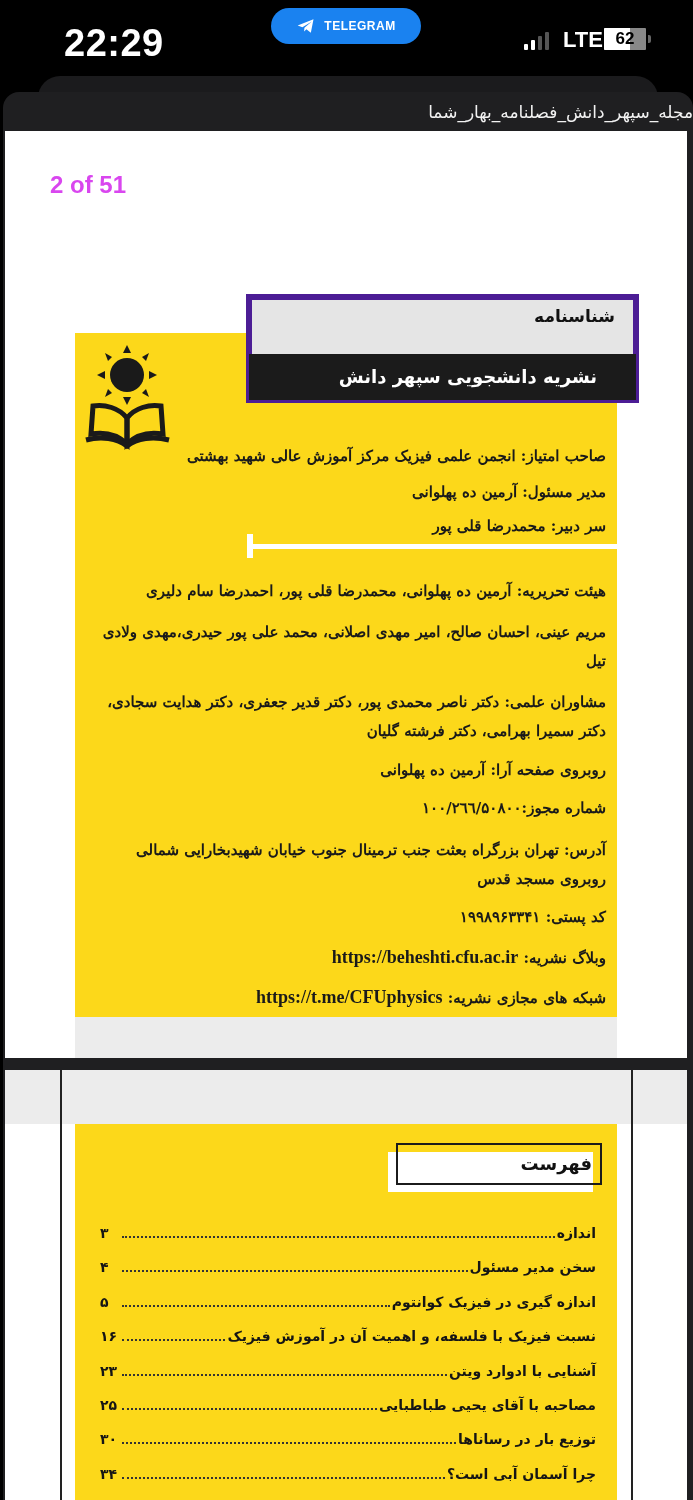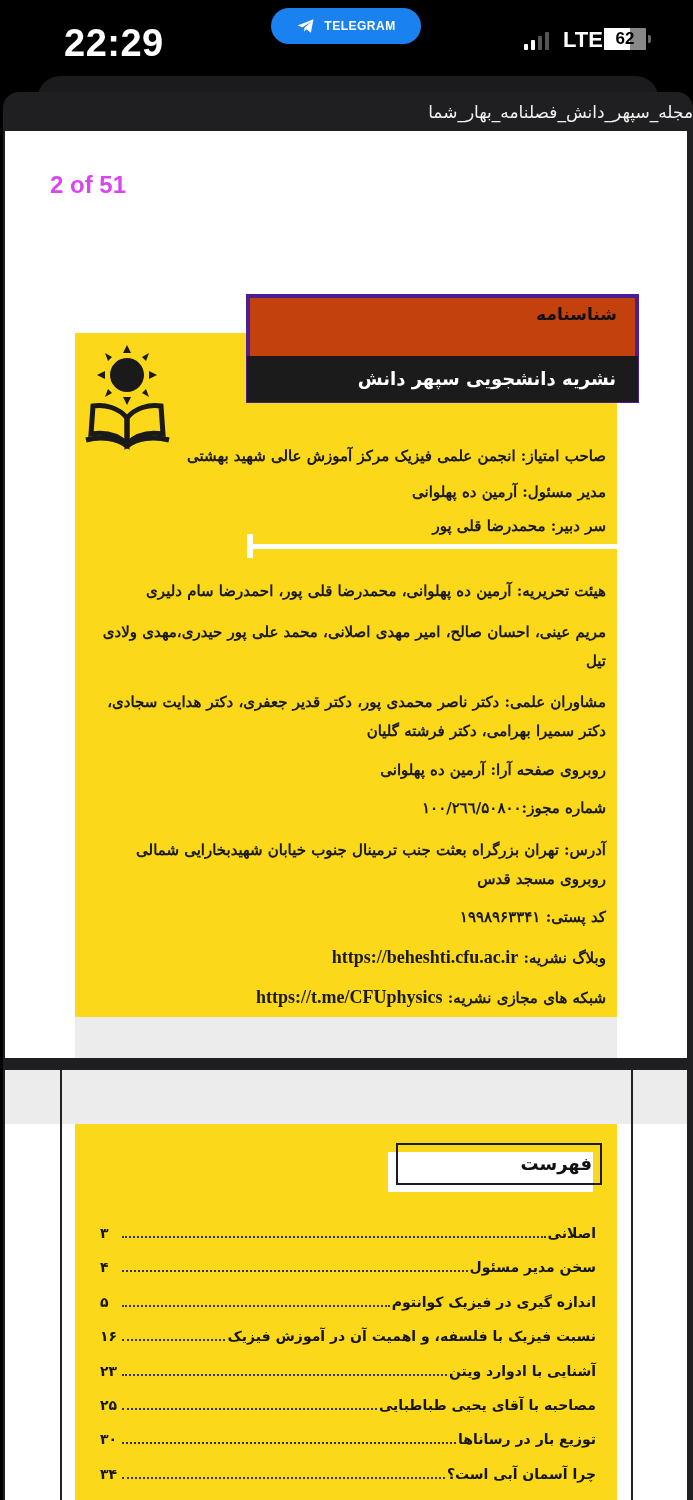--- a/index.html
+++ b/index.html
@@ -19,23 +19,23 @@
 
   .sheet-back { position: absolute; left: 38px; top: 76px; width: 620px; height: 40px; background: #1b1b1d; border-radius: 22px 22px 0 0; }
   .viewer { position: absolute; left: 3px; top: 92px; width: 690px; height: 1408px; background: #1f1f21; border-radius: 16px 16px 0 0; }
   .doc-title { position: absolute; left: 0; top: 92px; width: 693px; height: 40px; color: #f2f2f2; font-size: 17px; line-height: 40px; direction: rtl; }
 
   .page1 { position: absolute; left: 5px; top: 131px; width: 682px; height: 927px; background: #fff; }
   .page-counter { position: absolute; left: 50px; top: 171px; font-family: "Liberation Sans", sans-serif; font-size: 24px; color: #d946ef; font-weight: bold; }
   .gray-band-bottom { position: absolute; left: 75px; top: 1017px; width: 542px; height: 41px; background: #ececec; }
 
   .yellow1 { position: absolute; left: 75px; top: 333px; width: 542px; height: 684px; background: #fcd81a; }
-  .header-box { position: absolute; left: 246px; top: 294px; width: 393px; height: 109px; border: 4px solid #4c1d95; background: #c2410c; }
+  .header-box { position: absolute; left: 246px; top: 294px; width: 393px; height: 109px; border: 6px solid #4c1d95; background: #e5e5e5; }
   .header-box .top-label { position: absolute; right: 18px; top: 6px; font-size: 17px; font-weight: bold; color: #111; direction: rtl; }
-  .header-box .black-bar { position: absolute; left: -3px; right: -3px; bottom: -3px; height: 46px; background: #1b1b1b; color: #fff; direction: rtl; font-size: 18px; font-weight: bold; line-height: 46px; padding-right: 22px; text-align: right; }
+  .header-box .black-bar { position: absolute; left: -3px; right: -3px; bottom: -3px; height: 46px; background: #1b1b1b; color: #fff; direction: rtl; font-size: 18px; font-weight: bold; line-height: 46px; padding-right: 39px; text-align: right; }
 
   .logo { position: absolute; left: 83px; top: 340px; width: 92px; height: 110px; }
 
   .info { position: absolute; left: 90px; width: 516px; direction: rtl; text-align: right; font-family: "DejaVu Serif", serif; font-weight: bold; font-size: 15px; color: #1a1a1a; line-height: 29px; }
   .info .url { font-family: "Liberation Serif", serif; font-size: 18px; direction: ltr; unicode-bidi: embed; }
 
   .white-rule { position: absolute; left: 252px; top: 544px; width: 365px; height: 5px; background: #fff; }
   .white-rule-cap { position: absolute; left: 247px; top: 534px; width: 6px; height: 24px; background: #fff; }
 
   .gap-bar { position: absolute; left: 5px; top: 1058px; width: 682px; height: 12px; background: #1f1f21; }
@@ -138,21 +138,21 @@
 <div class="page2-grayband"></div>
 <div class="page2-frame"></div>
 <div class="yellow2"></div>
 
 <div class="toc-title-bg"></div>
 <div class="toc-title-box"></div>
 <div class="toc-title">فهرست</div>
 
 <div class="toc">
   <div class="toc-row">
-    <span class="t">اصلانی</span>
+    <span class="t">اندازه</span>
     <span class="dots"></span>
     <span class="p">۳</span>
   </div>
   <div class="toc-row">
     <span class="t">سخن مدیر مسئول</span>
     <span class="dots"></span>
     <span class="p">۴</span>
   </div>
   <div class="toc-row">
     <span class="t">اندازه گیری در فیزیک کوانتوم</span>

